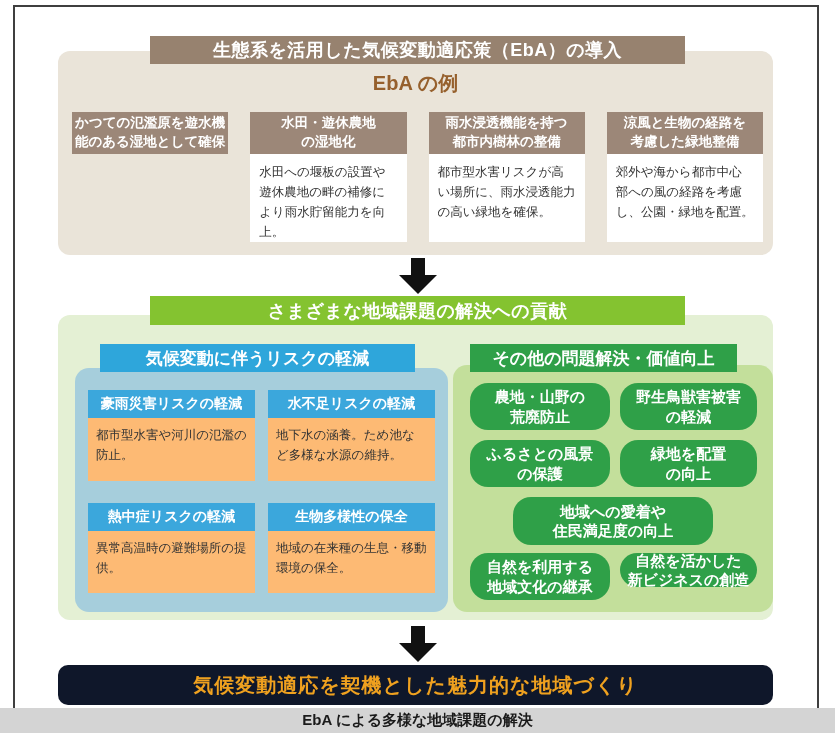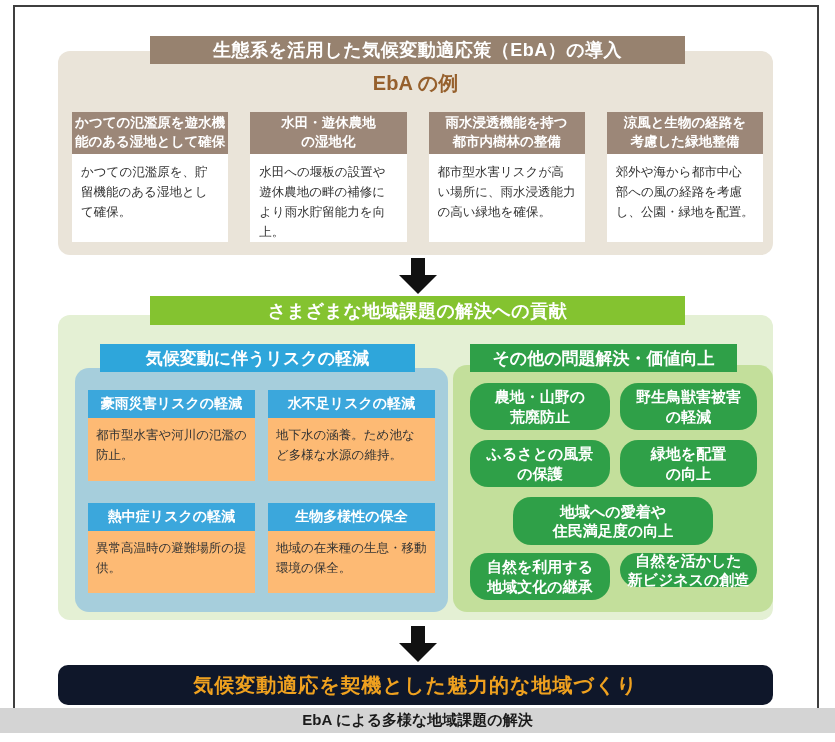--- a/index.html
+++ b/index.html
@@ -119,21 +119,20 @@
   <div class="frame"></div>
 
   <div class="top-title flexc">生態系を活用した気候変動適応策（EbA）の導入</div>
   <div class="beige-panel"></div>
   <div class="examples-title">EbA の例</div>
 
   <div class="columns">
     <div class="col">
       <div class="col-header">かつての氾濫原を遊水機
 能のある湿地として確保</div>
-      <div class="col-body">かつての氾濫原を、貯留機能のある湿地として確保。</div>
     </div>
     <div class="col">
       <div class="col-header">水田・遊休農地
 の湿地化</div>
       <div class="col-body">水田への堰板の設置や遊休農地の畔の補修により雨水貯留能力を向上。</div>
     </div>
     <div class="col">
       <div class="col-header">雨水浸透機能を持つ
 都市内樹林の整備</div>
       <div class="col-body">都市型水害リスクが高い場所に、雨水浸透能力の高い緑地を確保。</div>

